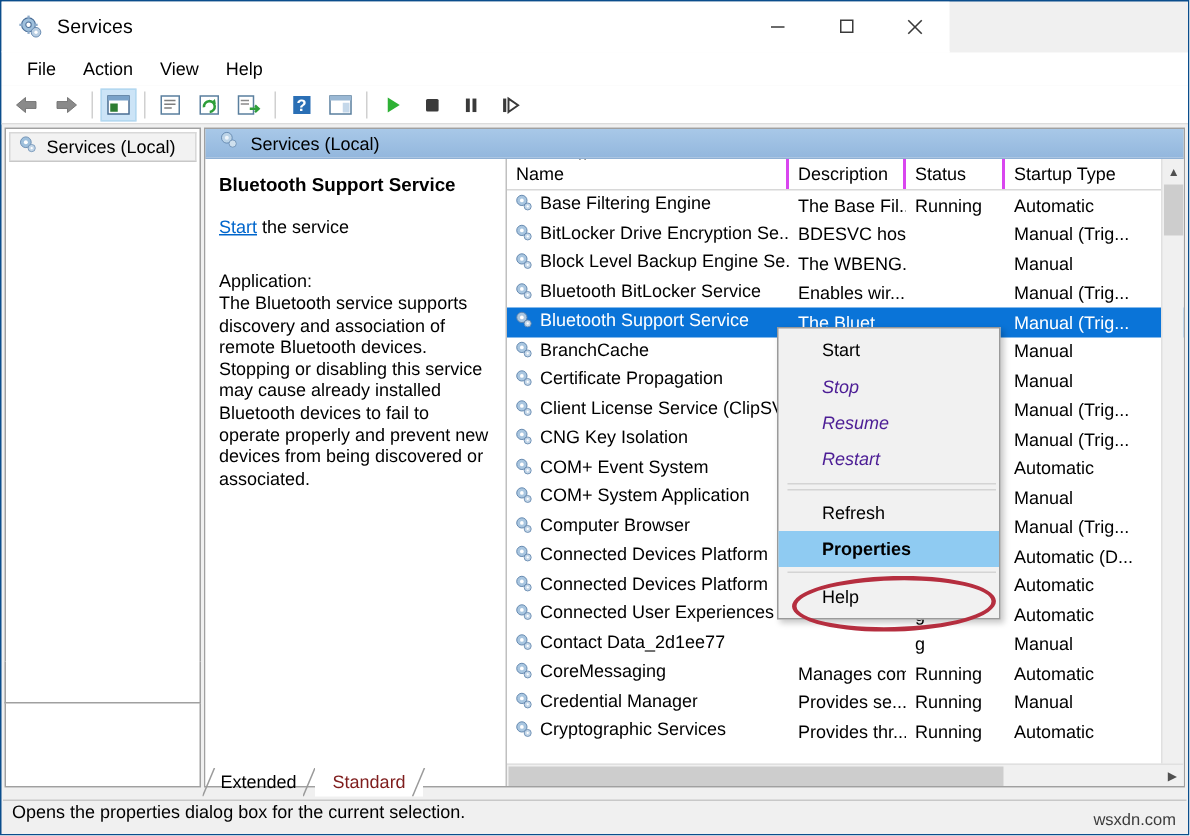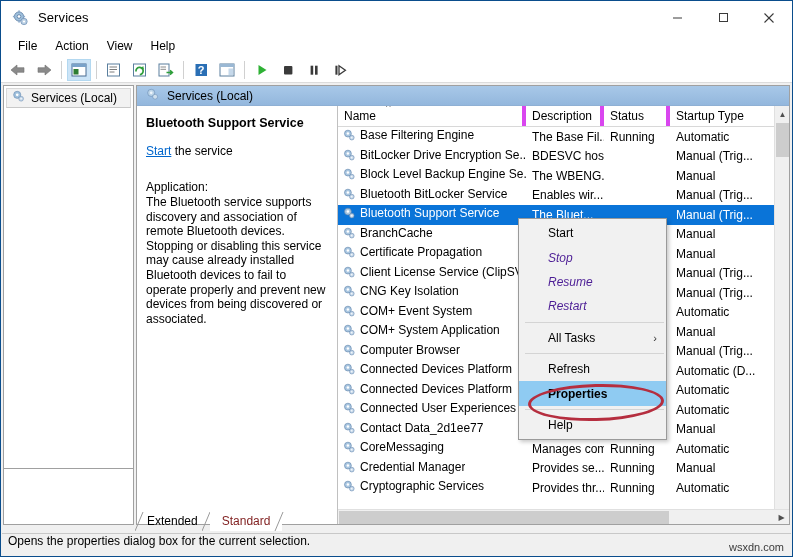--- a/index.html
+++ b/index.html
@@ -14,21 +14,21 @@
     position: relative;
     width: 793px; height: 557px;
     background: #f0f0f0;
     border: 1px solid #0a4d8c;
     overflow: hidden;
   }
 
   
   .titlebar {
     position: absolute; left: 0; top: 0;
-    width: 791px; height: 34px;
+    width: 632px; height: 34px;
     background: #ffffff;
     display: flex; align-items: center;
     border-bottom: 1px solid #ffffff;
   }
   .title-icon {
     margin-left: 10px; width: 18px; height: 18px;
     position: relative;
   }
   .title-text {
     margin-left: 9px;
@@ -156,21 +156,21 @@
   }
   .list-header {
     display: flex; height: 21px;
     background: #ffffff;
     border-bottom: 1px solid #d8d8d8;
     position: relative;
   }
   .lh-cell {
     font-size: 12px; color: #000;
     padding: 3px 0 0 6px;
-    border-right: 4px solid #d946ef;
+    border-right: 2px solid #d946ef;
     position: relative;
     overflow: hidden; white-space: nowrap;
   }
   .lh-sort {
     position: absolute; left: 48px; top: -4px;
     font-size: 10px; color: #707070;
   }
   .col-name { width: 188px; }
   .col-desc { width: 78px; }
   .col-status { width: 66px; }
@@ -774,24 +774,20 @@
       <div class="ctx-item disabled">
         <span>Stop</span>
       </div>
       <div class="ctx-item disabled">
         <span>Resume</span>
       </div>
       <div class="ctx-item disabled">
         <span>Restart</span>
       </div>
       <div class="ctx-sep"></div>
-      <div class="ctx-item">
-        <span>All Tasks</span>
-        <span class="ctx-arrow">›</span>
-      </div>
       <div class="ctx-sep"></div>
       <div class="ctx-item">
         <span>Refresh</span>
       </div>
       <div class="ctx-item highlight">
         <span>Properties</span>
       </div>
       <div class="ctx-sep"></div>
       <div class="ctx-item">
         <span>Help</span>

